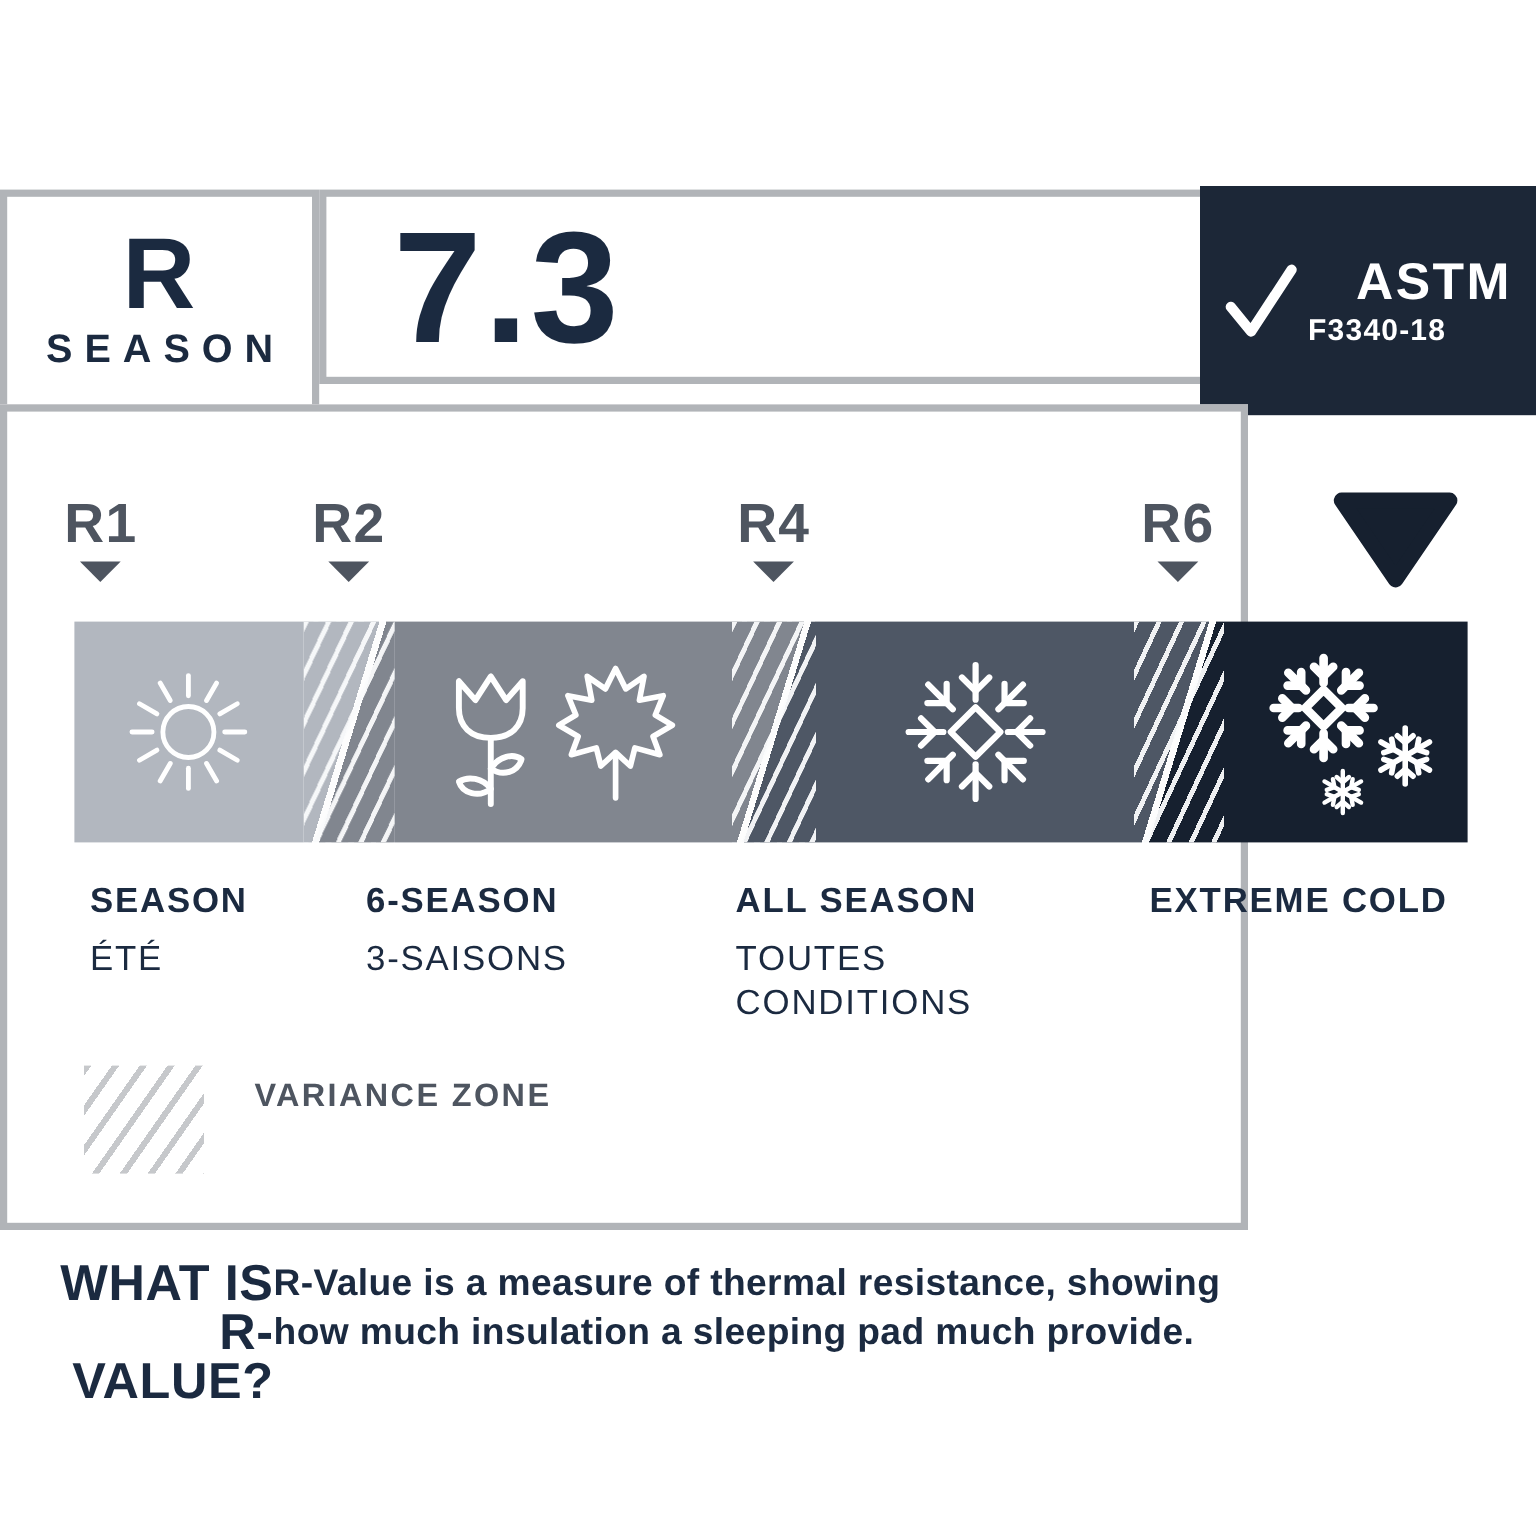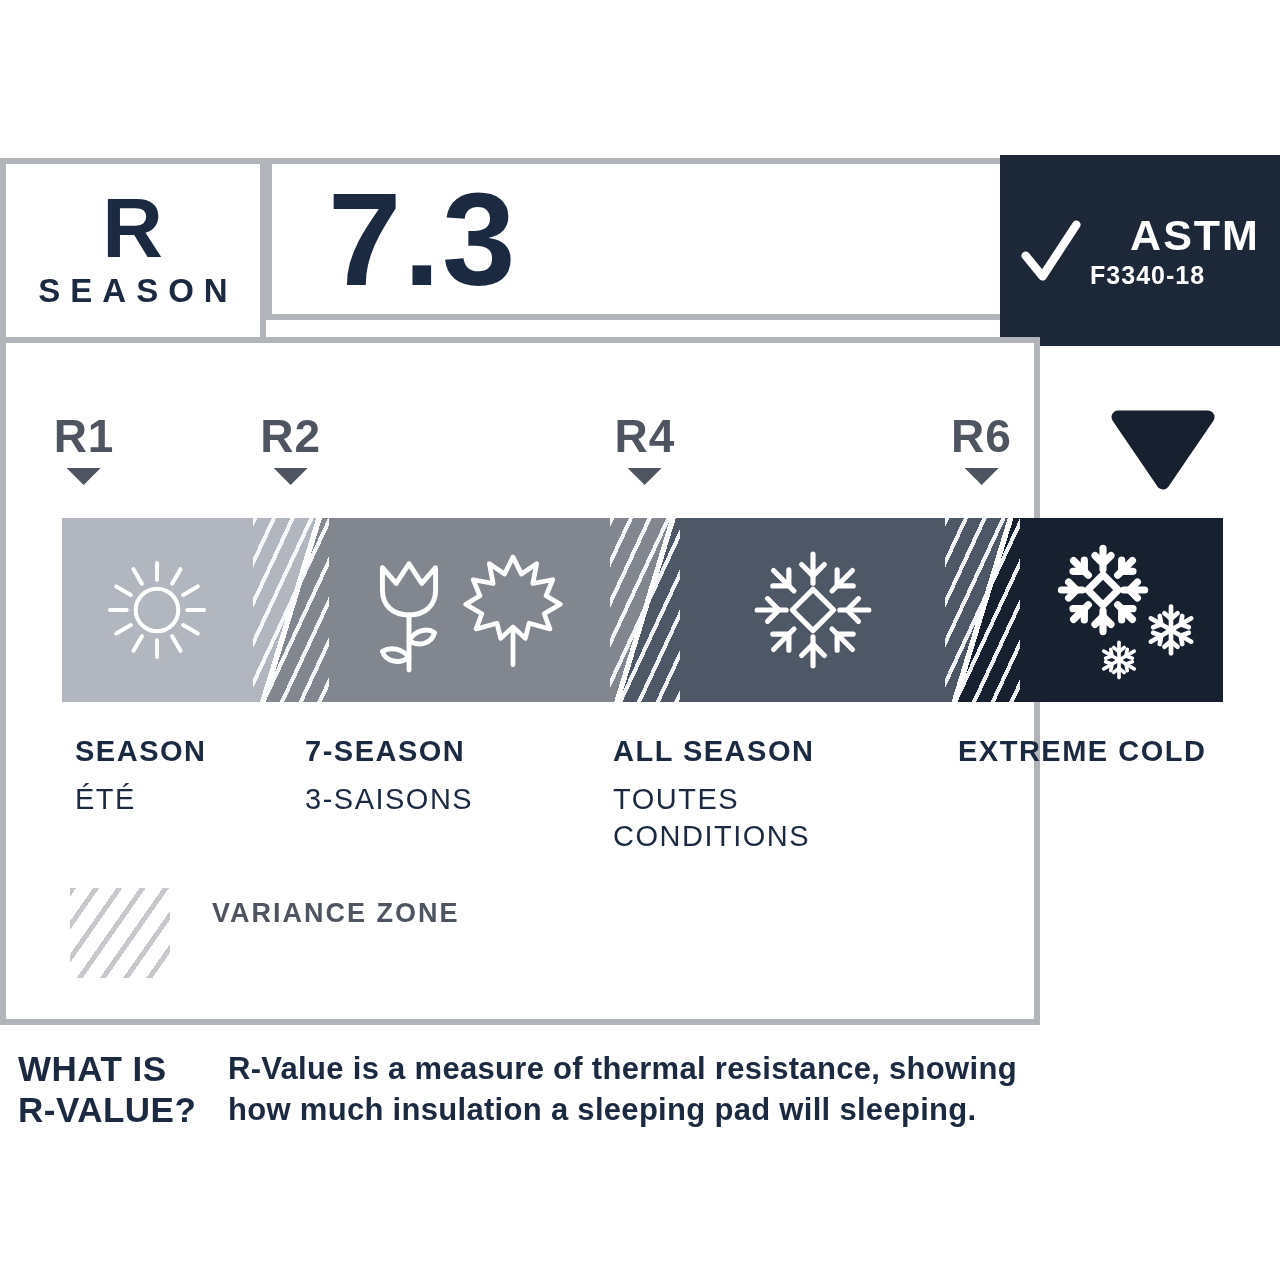--- a/index.html
+++ b/index.html
@@ -52,21 +52,21 @@
   .cat-sub{font-size:29px;font-weight:400;letter-spacing:1.5px;line-height:1.28;margin-top:15px;}
 
   .legend{position:absolute;left:8px;top:475px;display:flex;align-items:flex-start;}
   .legend-swatch{width:100px;height:90px;
       background:repeating-linear-gradient(125deg, var(--legend-stripe) 0 5px, transparent 5px 19px), #fff;}
   .legend-label{font-size:27px;font-weight:800;letter-spacing:2px;color:var(--marker-gray);
                 margin-left:42px;margin-top:10px;}
 
   
   .footer{position:absolute;left:18px;top:1048px;display:flex;}
-  .footer-title{color:var(--navy);font-size:35px;font-weight:800;line-height:41px;letter-spacing:0.5px;width:210px;}
+  .footer-title{color:var(--navy);font-size:42px;font-weight:800;line-height:41px;letter-spacing:0.5px;width:210px;text-align:right;}
   .footer-body{color:var(--navy);font-size:31px;font-weight:700;line-height:41px;letter-spacing:0.3px;}
 
   svg{display:block;}
   .icon-stroke{stroke:#fff;fill:none;stroke-linecap:round;stroke-linejoin:round;}
 </style>
 </head>
 <body>
 
 <div class="stage">
 
@@ -234,21 +234,21 @@
             </svg>
           </span>
         </div>
       </div>
 
       <div class="cat" style="left:13px;">
         <div class="cat-name">SEASON</div>
         <div class="cat-sub">ÉTÉ</div>
       </div>
       <div class="cat" style="left:243px;">
-        <div class="cat-name">7-SEASON</div>
+        <div class="cat-name">6-SEASON</div>
         <div class="cat-sub">3-SAISONS</div>
       </div>
       <div class="cat" style="left:551px;">
         <div class="cat-name">ALL SEASON</div>
         <div class="cat-sub">
           <div>TOUTES</div>
           <div>CONDITIONS</div>
         </div>
       </div>
       <div class="cat" style="left:896px;">
@@ -263,17 +263,17 @@
     </div>
   </div>
 
   <div class="footer">
     <div class="footer-title">
       <div>WHAT IS</div>
       <div>R-VALUE?</div>
     </div>
     <div class="footer-body">
       <div>R-Value is a measure of thermal resistance, showing</div>
-      <div>how much insulation a sleeping pad will sleeping.</div>
+      <div>how much insulation a sleeping pad much provide.</div>
     </div>
   </div>
 
 </div>
 
 </body></html>

